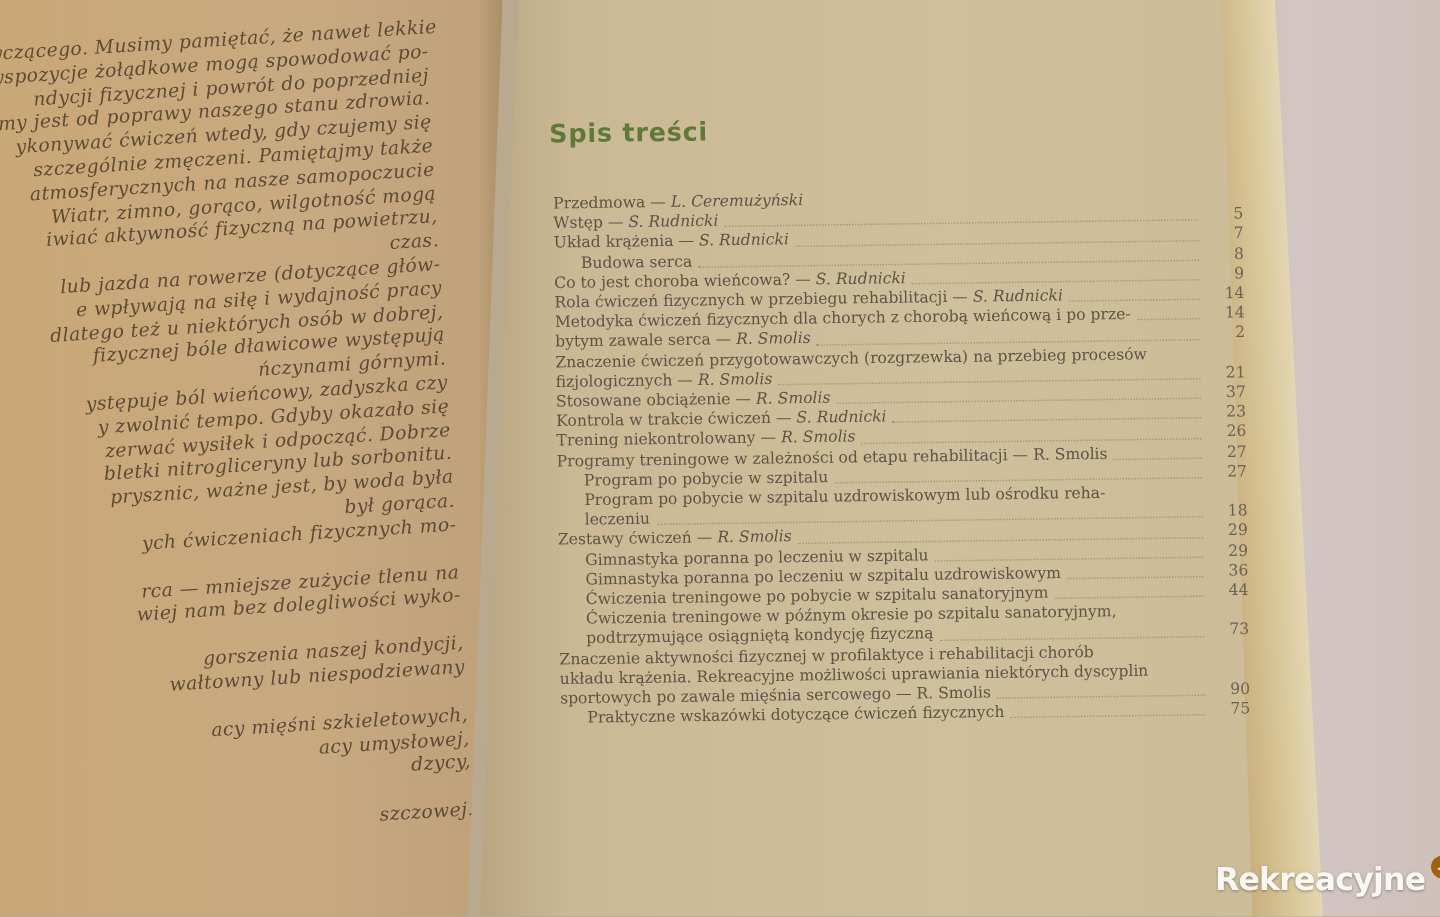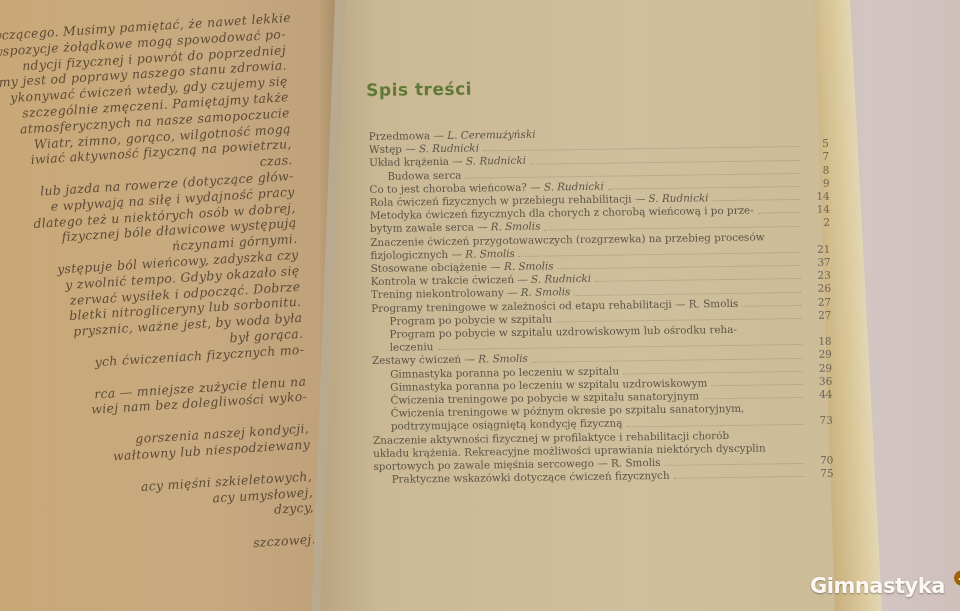--- a/index.html
+++ b/index.html
@@ -235,26 +235,26 @@
         <span class="pg"></span>
       </div>
       <div class="toc-entry">
         <span class="txt"><span>układu krążenia. Rekreacyjne możliwości uprawiania niektórych dyscyplin</span></span>
         <span class="dots" style="visibility: hidden;"></span>
         <span class="pg"></span>
       </div>
       <div class="toc-entry">
         <span class="txt"><span>sportowych po zawale mięśnia sercowego — R. Smolis</span></span>
         <span class="dots"></span>
-        <span class="pg">70</span>
+        <span class="pg">90</span>
       </div>
       <div class="toc-entry indent">
         <span class="txt"><span>Praktyczne wskazówki dotyczące ćwiczeń fizycznych</span></span>
         <span class="dots"></span>
         <span class="pg">75</span>
       </div>
     </div>
 </div>
 
 <div class="watermark">
-  <span>Gimnastyka</span>
+  <span>Rekreacyjne</span>
   <span class="dot-pl">.pl</span>
 </div>
 
 </body></html>

